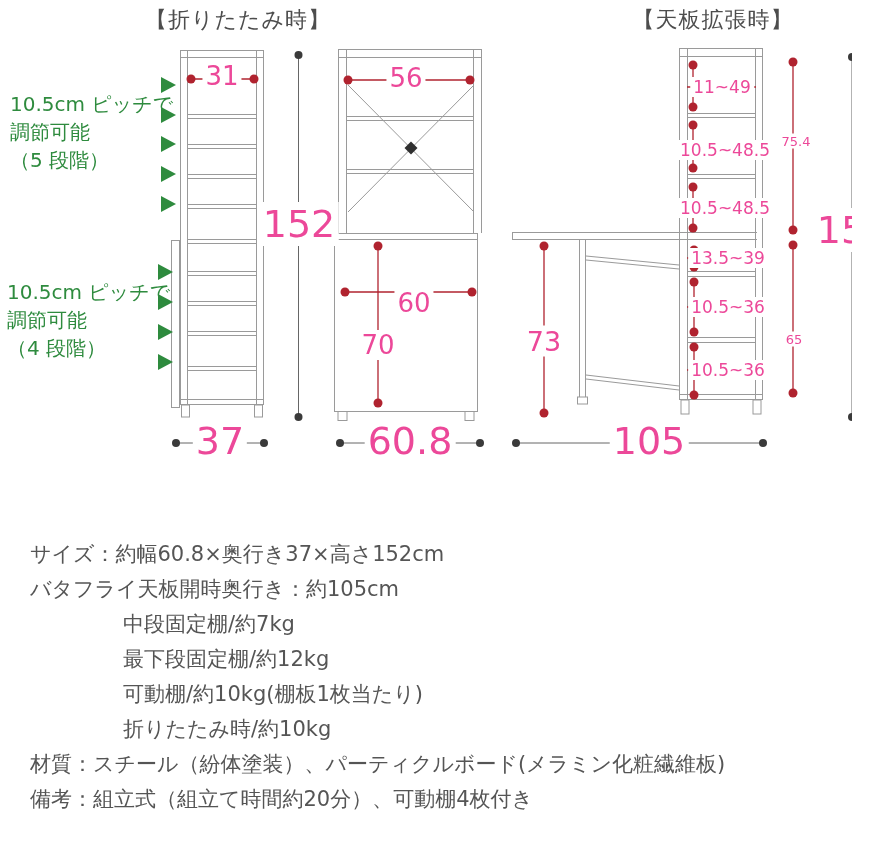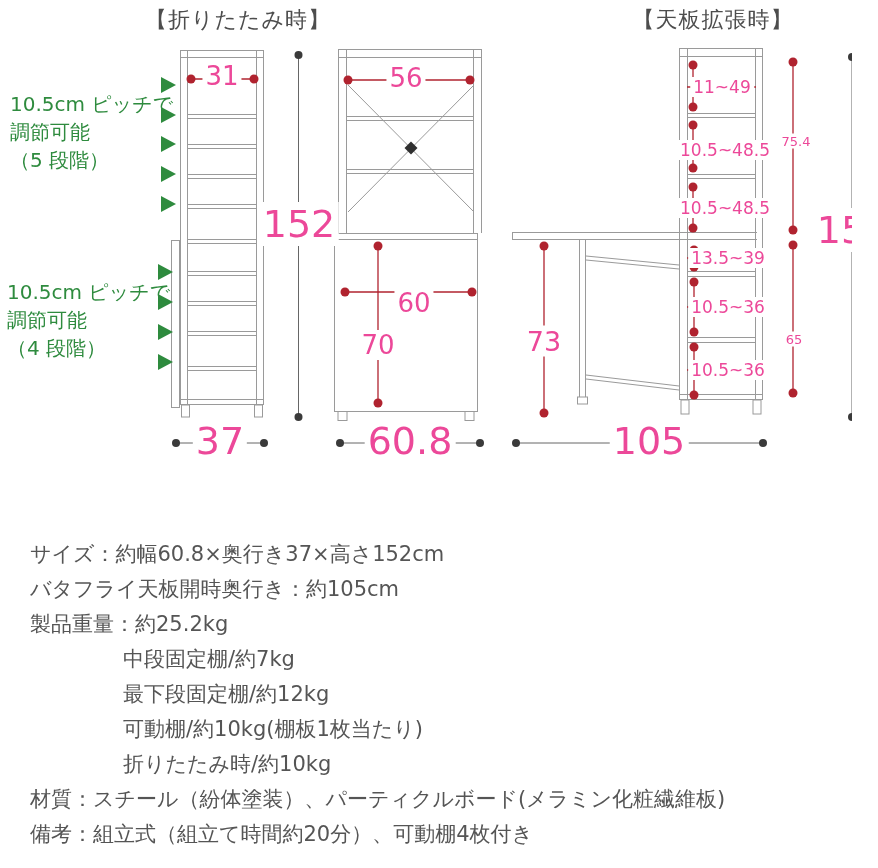--- a/index.html
+++ b/index.html
@@ -194,21 +194,20 @@
   <div class="lbl mask red f17" style="left:728px;top:370px;">10.5~36</div>
   <div class="lbl mask red f20" style="left:796px;top:141px;">75.4</div>
   <div class="lbl mask red f20" style="left:794px;top:311px;margin-top:28px;">65</div>
   <div class="lbl mask red f27" style="left:544px;top:325px;margin-top:16px;">73</div>
   <div class="lbl mask gray f38" style="left:853px;top:230px;">152</div>
   <div class="lbl mask gray f38" style="left:649px;top:441px;">105</div>
 
   <div id="specs">
     <div>サイズ：約幅60.8×奥行き37×高さ152cm</div>
     <div>バタフライ天板開時奥行き：約105cm</div>
-    <div>製品重量：約25.2kg</div>
     <div class="spec-indent">中段固定棚/約7kg</div>
     <div class="spec-indent">最下段固定棚/約12kg</div>
     <div class="spec-indent">可動棚/約10kg(棚板1枚当たり)</div>
     <div class="spec-indent">折りたたみ時/約10kg</div>
     <div>材質：スチール（紛体塗装）、パーティクルボード(メラミン化粧繊維板)</div>
     <div>備考：組立式（組立て時間約20分）、可動棚4枚付き</div>
   </div>
 
 </div>
 

